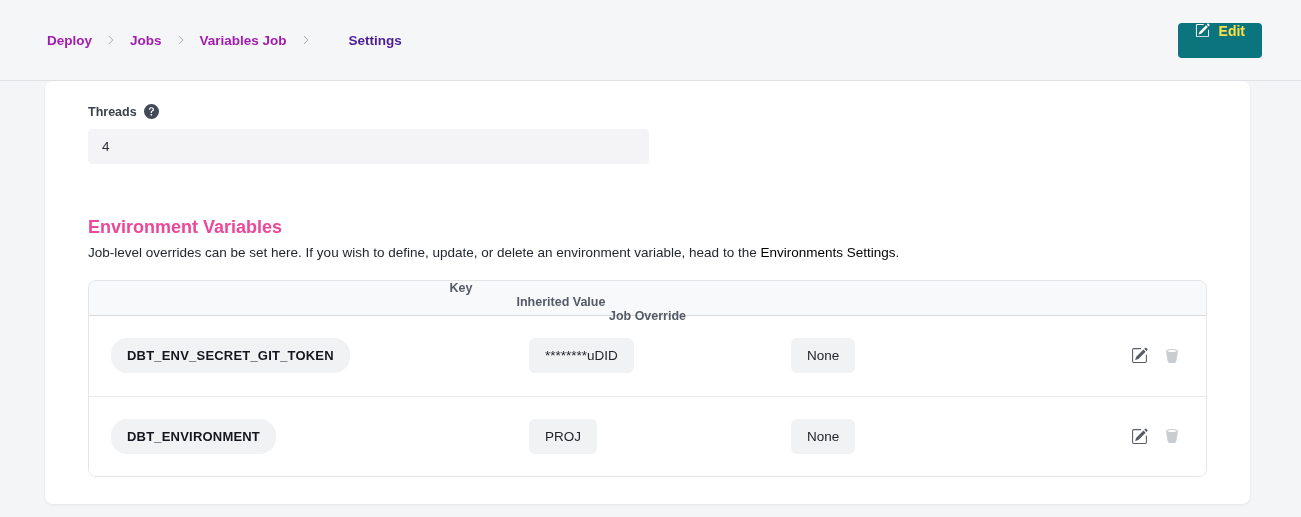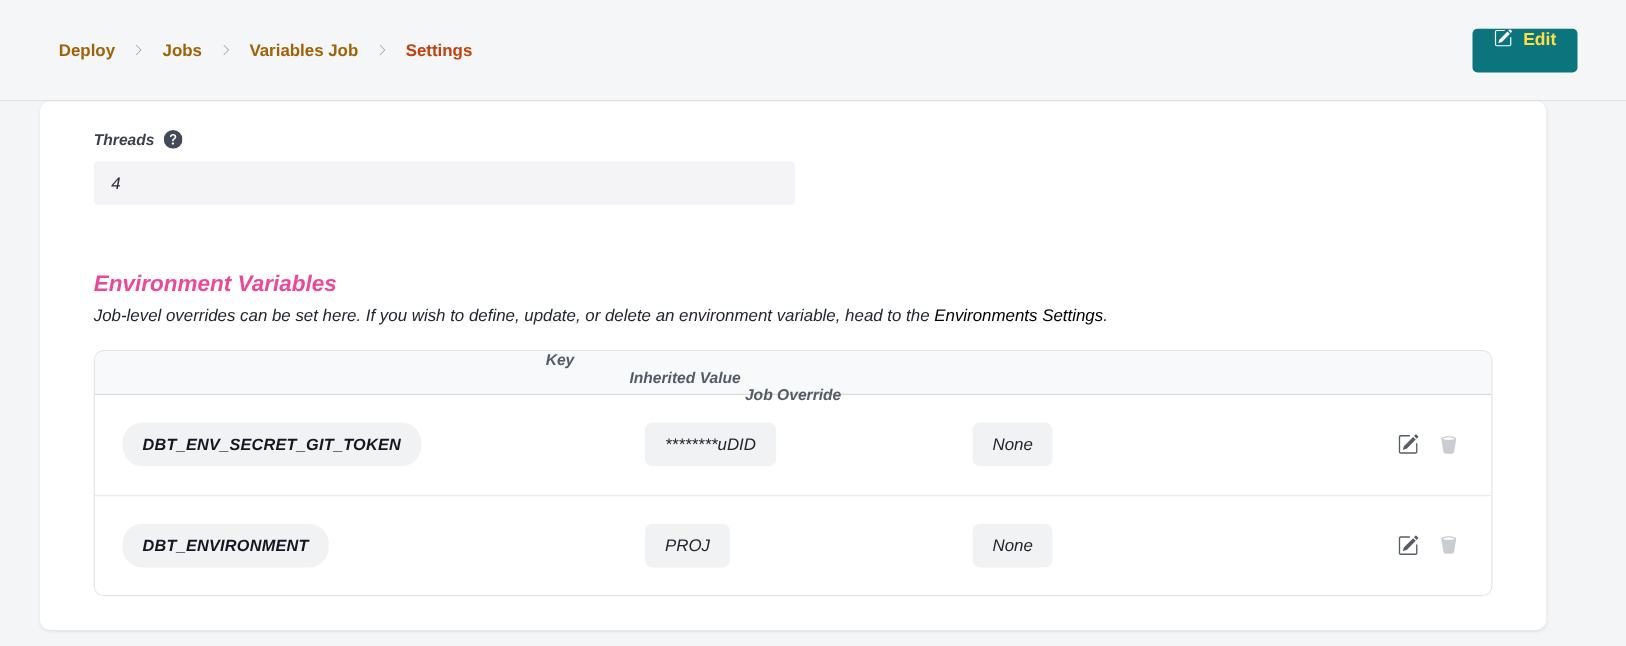--- a/index.html
+++ b/index.html
@@ -17,25 +17,25 @@
     border-bottom:1px solid #e0e2e5;
     display:flex;
     align-items:center;
     justify-content:space-between;
     padding:0 39px 0 47px;
   }
   .breadcrumb { display:flex; align-items:center; gap:14px; }
   .crumb {
     font-size:13.5px;
     font-weight:700;
-    color:#a16207;
+    color:#a21caf;
     cursor:pointer;
     white-space:nowrap;
   }
-  .crumb.current { color:#c2410c; cursor:default; }
+  .crumb.current { color:#4c1d95; cursor:default;margin-left:24px; }
   .crumb-sep { display:flex; align-items:center; color:#9ba0a8; }
   .crumb-sep svg { width:10px; height:10px; fill:#9ba0a8; }
 
   .edit-btn {
     display:flex;
     align-items:flex-start;
     gap:9px;
     background:#0b747c;
     color:#fde047;
     border:none;
@@ -46,29 +46,28 @@
     font-size:14px;
     font-weight:700;
     cursor:pointer;
   }
   .edit-btn svg { width:15px; height:15px; fill:#ffffff; }
 
   
   .content { position:relative; height:436px; }
   .card {
     position:absolute;
-    left:32px;
+    left:45px;
     top:0;
     width:1205px;
     height:423px;
     background:#ffffff;
     border-radius:8px;
     box-shadow:0 1px 3px rgba(0,0,0,0.07);
     padding:23px 43px 0 43px;
-    font-style:italic;
   }
 
   
   .field-label-row { display:flex; align-items:center; gap:7px; }
   .field-label { font-size:12.5px; font-weight:700; color:#3c414c; }
   .help-icon { display:flex; align-items:center; cursor:pointer; }
   .help-icon svg { width:15px; height:15px; fill:#434957; }
   .readonly-input {
     margin-top:10px;
     width:561px;

